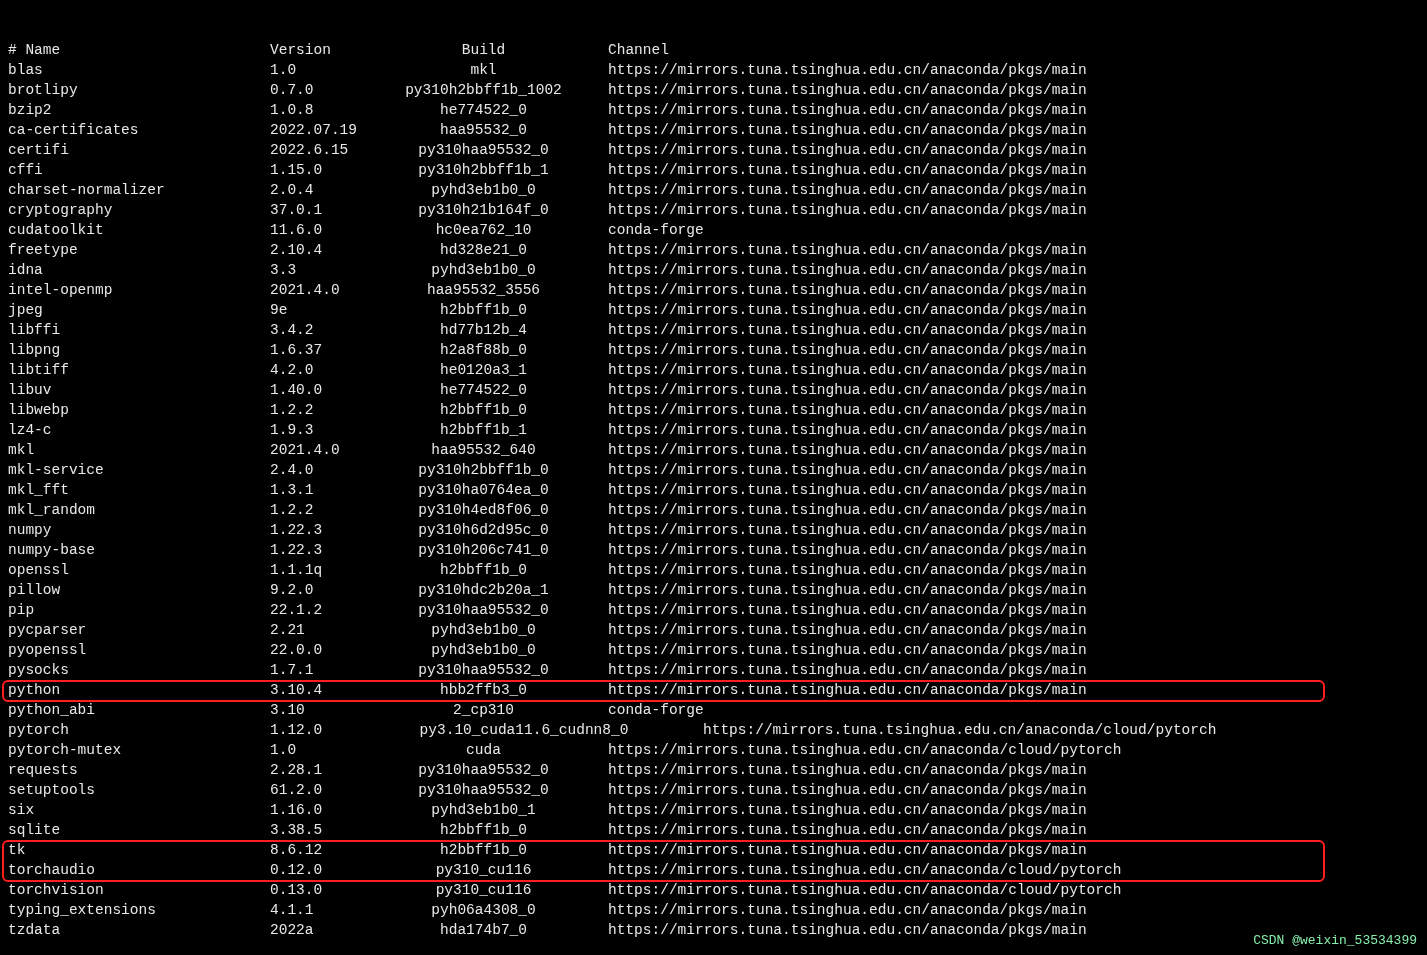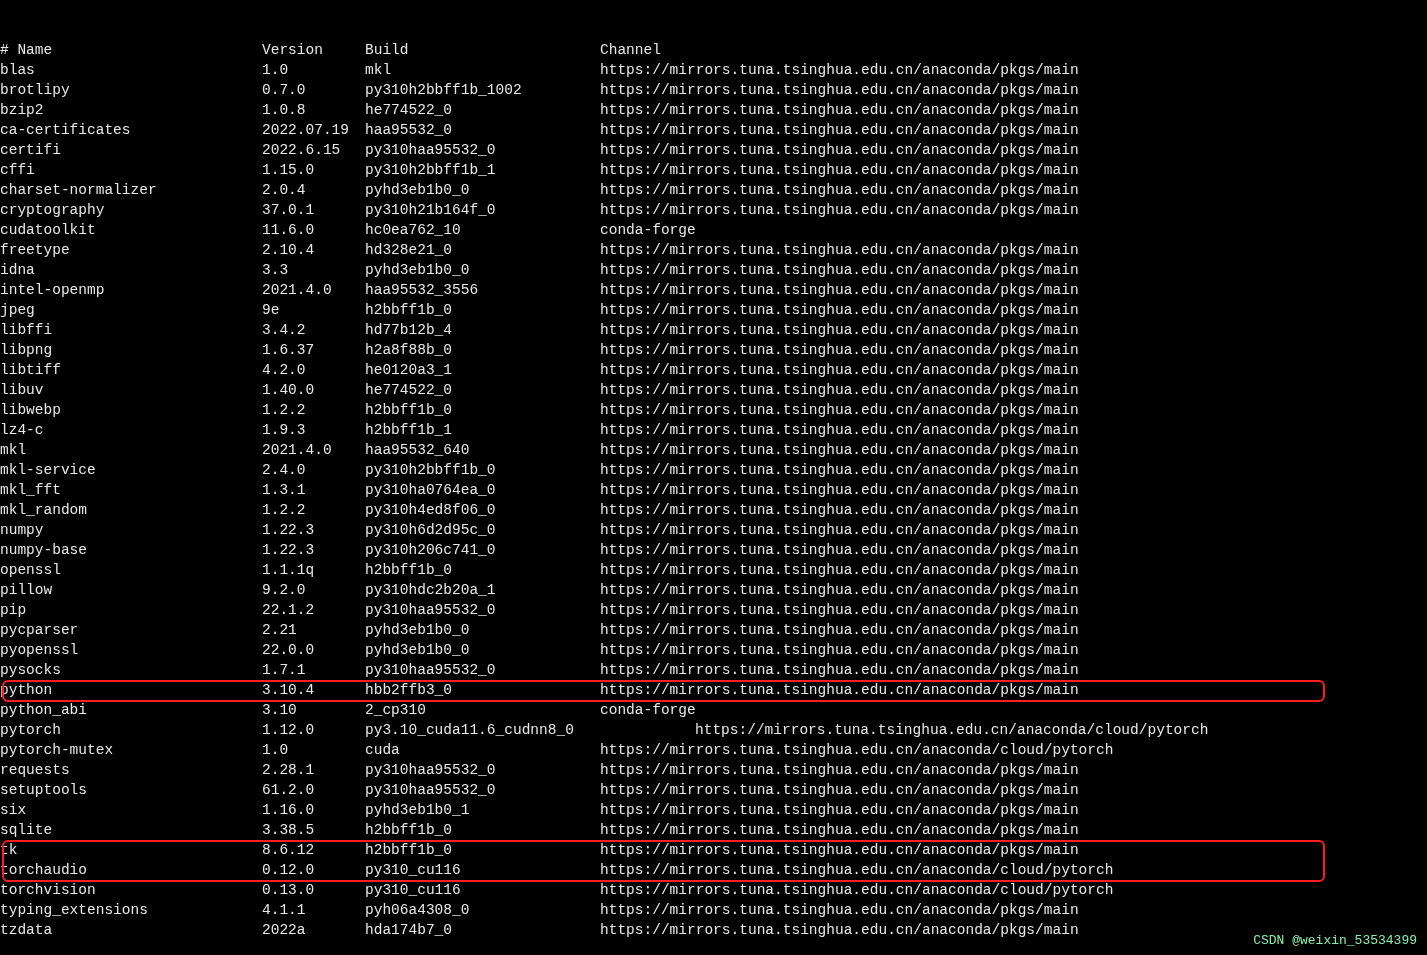--- a/index.html
+++ b/index.html
@@ -1,22 +1,22 @@
 <!DOCTYPE html>
 <html><head>
 <meta charset="utf-8">
 <style>
   html,body{margin:0;padding:0;background:#000;color:#e8e8e8;
     font-family:"Courier New",Courier,monospace;font-size:14.5px;
     line-height:20px;width:1427px;height:955px;overflow:hidden;white-space:pre}
-  .term{padding:0 4px 2px 0;position:relative}
+  .term{padding:0 4px 2px 8px;position:relative}
   .row{display:flex}
   .c-name{width:262px;flex:none}
   .c-ver {width:103px;flex:none}
-  .c-bld {width:235px;flex:none;text-align:left;padding-right:14px;box-sizing:border-box}
+  .c-bld {width:235px;flex:none;text-align:center;padding-right:14px;box-sizing:border-box}
   .c-ch  {flex:none}
   .hl{position:absolute;border:2px solid #ff1e1e;border-radius:6px;
     box-sizing:border-box;pointer-events:none}
   .wm{position:absolute;right:10px;bottom:4px;color:#86efac;font-size:13px}
 </style>
 </head>
 <body>
 <div class="term" id="term"><div class="row"><span class="c-name"># Name</span><span class="c-ver">Version</span><span class="c-bld">Build</span><span class="c-ch">Channel</span></div><div class="row"><span class="c-name">blas</span><span class="c-ver">1.0</span><span class="c-bld">mkl</span><span class="c-ch">https://mirrors.tuna.tsinghua.edu.cn/anaconda/pkgs/main</span></div><div class="row"><span class="c-name">brotlipy</span><span class="c-ver">0.7.0</span><span class="c-bld">py310h2bbff1b_1002</span><span class="c-ch">https://mirrors.tuna.tsinghua.edu.cn/anaconda/pkgs/main</span></div><div class="row"><span class="c-name">bzip2</span><span class="c-ver">1.0.8</span><span class="c-bld">he774522_0</span><span class="c-ch">https://mirrors.tuna.tsinghua.edu.cn/anaconda/pkgs/main</span></div><div class="row"><span class="c-name">ca-certificates</span><span class="c-ver">2022.07.19</span><span class="c-bld">haa95532_0</span><span class="c-ch">https://mirrors.tuna.tsinghua.edu.cn/anaconda/pkgs/main</span></div><div class="row"><span class="c-name">certifi</span><span class="c-ver">2022.6.15</span><span class="c-bld">py310haa95532_0</span><span class="c-ch">https://mirrors.tuna.tsinghua.edu.cn/anaconda/pkgs/main</span></div><div class="row"><span class="c-name">cffi</span><span class="c-ver">1.15.0</span><span class="c-bld">py310h2bbff1b_1</span><span class="c-ch">https://mirrors.tuna.tsinghua.edu.cn/anaconda/pkgs/main</span></div><div class="row"><span class="c-name">charset-normalizer</span><span class="c-ver">2.0.4</span><span class="c-bld">pyhd3eb1b0_0</span><span class="c-ch">https://mirrors.tuna.tsinghua.edu.cn/anaconda/pkgs/main</span></div><div class="row"><span class="c-name">cryptography</span><span class="c-ver">37.0.1</span><span class="c-bld">py310h21b164f_0</span><span class="c-ch">https://mirrors.tuna.tsinghua.edu.cn/anaconda/pkgs/main</span></div><div class="row"><span class="c-name">cudatoolkit</span><span class="c-ver">11.6.0</span><span class="c-bld">hc0ea762_10</span><span class="c-ch">conda-forge</span></div><div class="row"><span class="c-name">freetype</span><span class="c-ver">2.10.4</span><span class="c-bld">hd328e21_0</span><span class="c-ch">https://mirrors.tuna.tsinghua.edu.cn/anaconda/pkgs/main</span></div><div class="row"><span class="c-name">idna</span><span class="c-ver">3.3</span><span class="c-bld">pyhd3eb1b0_0</span><span class="c-ch">https://mirrors.tuna.tsinghua.edu.cn/anaconda/pkgs/main</span></div><div class="row"><span class="c-name">intel-openmp</span><span class="c-ver">2021.4.0</span><span class="c-bld">haa95532_3556</span><span class="c-ch">https://mirrors.tuna.tsinghua.edu.cn/anaconda/pkgs/main</span></div><div class="row"><span class="c-name">jpeg</span><span class="c-ver">9e</span><span class="c-bld">h2bbff1b_0</span><span class="c-ch">https://mirrors.tuna.tsinghua.edu.cn/anaconda/pkgs/main</span></div><div class="row"><span class="c-name">libffi</span><span class="c-ver">3.4.2</span><span class="c-bld">hd77b12b_4</span><span class="c-ch">https://mirrors.tuna.tsinghua.edu.cn/anaconda/pkgs/main</span></div><div class="row"><span class="c-name">libpng</span><span class="c-ver">1.6.37</span><span class="c-bld">h2a8f88b_0</span><span class="c-ch">https://mirrors.tuna.tsinghua.edu.cn/anaconda/pkgs/main</span></div><div class="row"><span class="c-name">libtiff</span><span class="c-ver">4.2.0</span><span class="c-bld">he0120a3_1</span><span class="c-ch">https://mirrors.tuna.tsinghua.edu.cn/anaconda/pkgs/main</span></div><div class="row"><span class="c-name">libuv</span><span class="c-ver">1.40.0</span><span class="c-bld">he774522_0</span><span class="c-ch">https://mirrors.tuna.tsinghua.edu.cn/anaconda/pkgs/main</span></div><div class="row"><span class="c-name">libwebp</span><span class="c-ver">1.2.2</span><span class="c-bld">h2bbff1b_0</span><span class="c-ch">https://mirrors.tuna.tsinghua.edu.cn/anaconda/pkgs/main</span></div><div class="row"><span class="c-name">lz4-c</span><span class="c-ver">1.9.3</span><span class="c-bld">h2bbff1b_1</span><span class="c-ch">https://mirrors.tuna.tsinghua.edu.cn/anaconda/pkgs/main</span></div><div class="row"><span class="c-name">mkl</span><span class="c-ver">2021.4.0</span><span class="c-bld">haa95532_640</span><span class="c-ch">https://mirrors.tuna.tsinghua.edu.cn/anaconda/pkgs/main</span></div><div class="row"><span class="c-name">mkl-service</span><span class="c-ver">2.4.0</span><span class="c-bld">py310h2bbff1b_0</span><span class="c-ch">https://mirrors.tuna.tsinghua.edu.cn/anaconda/pkgs/main</span></div><div class="row"><span class="c-name">mkl_fft</span><span class="c-ver">1.3.1</span><span class="c-bld">py310ha0764ea_0</span><span class="c-ch">https://mirrors.tuna.tsinghua.edu.cn/anaconda/pkgs/main</span></div><div class="row"><span class="c-name">mkl_random</span><span class="c-ver">1.2.2</span><span class="c-bld">py310h4ed8f06_0</span><span class="c-ch">https://mirrors.tuna.tsinghua.edu.cn/anaconda/pkgs/main</span></div><div class="row"><span class="c-name">numpy</span><span class="c-ver">1.22.3</span><span class="c-bld">py310h6d2d95c_0</span><span class="c-ch">https://mirrors.tuna.tsinghua.edu.cn/anaconda/pkgs/main</span></div><div class="row"><span class="c-name">numpy-base</span><span class="c-ver">1.22.3</span><span class="c-bld">py310h206c741_0</span><span class="c-ch">https://mirrors.tuna.tsinghua.edu.cn/anaconda/pkgs/main</span></div><div class="row"><span class="c-name">openssl</span><span class="c-ver">1.1.1q</span><span class="c-bld">h2bbff1b_0</span><span class="c-ch">https://mirrors.tuna.tsinghua.edu.cn/anaconda/pkgs/main</span></div><div class="row"><span class="c-name">pillow</span><span class="c-ver">9.2.0</span><span class="c-bld">py310hdc2b20a_1</span><span class="c-ch">https://mirrors.tuna.tsinghua.edu.cn/anaconda/pkgs/main</span></div><div class="row"><span class="c-name">pip</span><span class="c-ver">22.1.2</span><span class="c-bld">py310haa95532_0</span><span class="c-ch">https://mirrors.tuna.tsinghua.edu.cn/anaconda/pkgs/main</span></div><div class="row"><span class="c-name">pycparser</span><span class="c-ver">2.21</span><span class="c-bld">pyhd3eb1b0_0</span><span class="c-ch">https://mirrors.tuna.tsinghua.edu.cn/anaconda/pkgs/main</span></div><div class="row"><span class="c-name">pyopenssl</span><span class="c-ver">22.0.0</span><span class="c-bld">pyhd3eb1b0_0</span><span class="c-ch">https://mirrors.tuna.tsinghua.edu.cn/anaconda/pkgs/main</span></div><div class="row"><span class="c-name">pysocks</span><span class="c-ver">1.7.1</span><span class="c-bld">py310haa95532_0</span><span class="c-ch">https://mirrors.tuna.tsinghua.edu.cn/anaconda/pkgs/main</span></div><div class="row"><span class="c-name">python</span><span class="c-ver">3.10.4</span><span class="c-bld">hbb2ffb3_0</span><span class="c-ch">https://mirrors.tuna.tsinghua.edu.cn/anaconda/pkgs/main</span></div><div class="row"><span class="c-name">python_abi</span><span class="c-ver">3.10</span><span class="c-bld">2_cp310</span><span class="c-ch">conda-forge</span></div><div class="row"><span class="c-name">pytorch</span><span class="c-ver">1.12.0</span><span class="c-bld" style="width: 330px; padding-right: 28px;">py3.10_cuda11.6_cudnn8_0</span><span class="c-ch">https://mirrors.tuna.tsinghua.edu.cn/anaconda/cloud/pytorch</span></div><div class="row"><span class="c-name">pytorch-mutex</span><span class="c-ver">1.0</span><span class="c-bld">cuda</span><span class="c-ch">https://mirrors.tuna.tsinghua.edu.cn/anaconda/cloud/pytorch</span></div><div class="row"><span class="c-name">requests</span><span class="c-ver">2.28.1</span><span class="c-bld">py310haa95532_0</span><span class="c-ch">https://mirrors.tuna.tsinghua.edu.cn/anaconda/pkgs/main</span></div><div class="row"><span class="c-name">setuptools</span><span class="c-ver">61.2.0</span><span class="c-bld">py310haa95532_0</span><span class="c-ch">https://mirrors.tuna.tsinghua.edu.cn/anaconda/pkgs/main</span></div><div class="row"><span class="c-name">six</span><span class="c-ver">1.16.0</span><span class="c-bld">pyhd3eb1b0_1</span><span class="c-ch">https://mirrors.tuna.tsinghua.edu.cn/anaconda/pkgs/main</span></div><div class="row"><span class="c-name">sqlite</span><span class="c-ver">3.38.5</span><span class="c-bld">h2bbff1b_0</span><span class="c-ch">https://mirrors.tuna.tsinghua.edu.cn/anaconda/pkgs/main</span></div><div class="row"><span class="c-name">tk</span><span class="c-ver">8.6.12</span><span class="c-bld">h2bbff1b_0</span><span class="c-ch">https://mirrors.tuna.tsinghua.edu.cn/anaconda/pkgs/main</span></div><div class="row"><span class="c-name">torchaudio</span><span class="c-ver">0.12.0</span><span class="c-bld">py310_cu116</span><span class="c-ch">https://mirrors.tuna.tsinghua.edu.cn/anaconda/cloud/pytorch</span></div><div class="row"><span class="c-name">torchvision</span><span class="c-ver">0.13.0</span><span class="c-bld">py310_cu116</span><span class="c-ch">https://mirrors.tuna.tsinghua.edu.cn/anaconda/cloud/pytorch</span></div><div class="row"><span class="c-name">typing_extensions</span><span class="c-ver">4.1.1</span><span class="c-bld">pyh06a4308_0</span><span class="c-ch">https://mirrors.tuna.tsinghua.edu.cn/anaconda/pkgs/main</span></div><div class="row"><span class="c-name">tzdata</span><span class="c-ver">2022a</span><span class="c-bld">hda174b7_0</span><span class="c-ch">https://mirrors.tuna.tsinghua.edu.cn/anaconda/pkgs/main</span></div></div>
 <div class="hl" style="left:2px;top:680px;width:1323px;height:22px"></div>
 <div class="hl" style="left:2px;top:840px;width:1323px;height:42px"></div>

